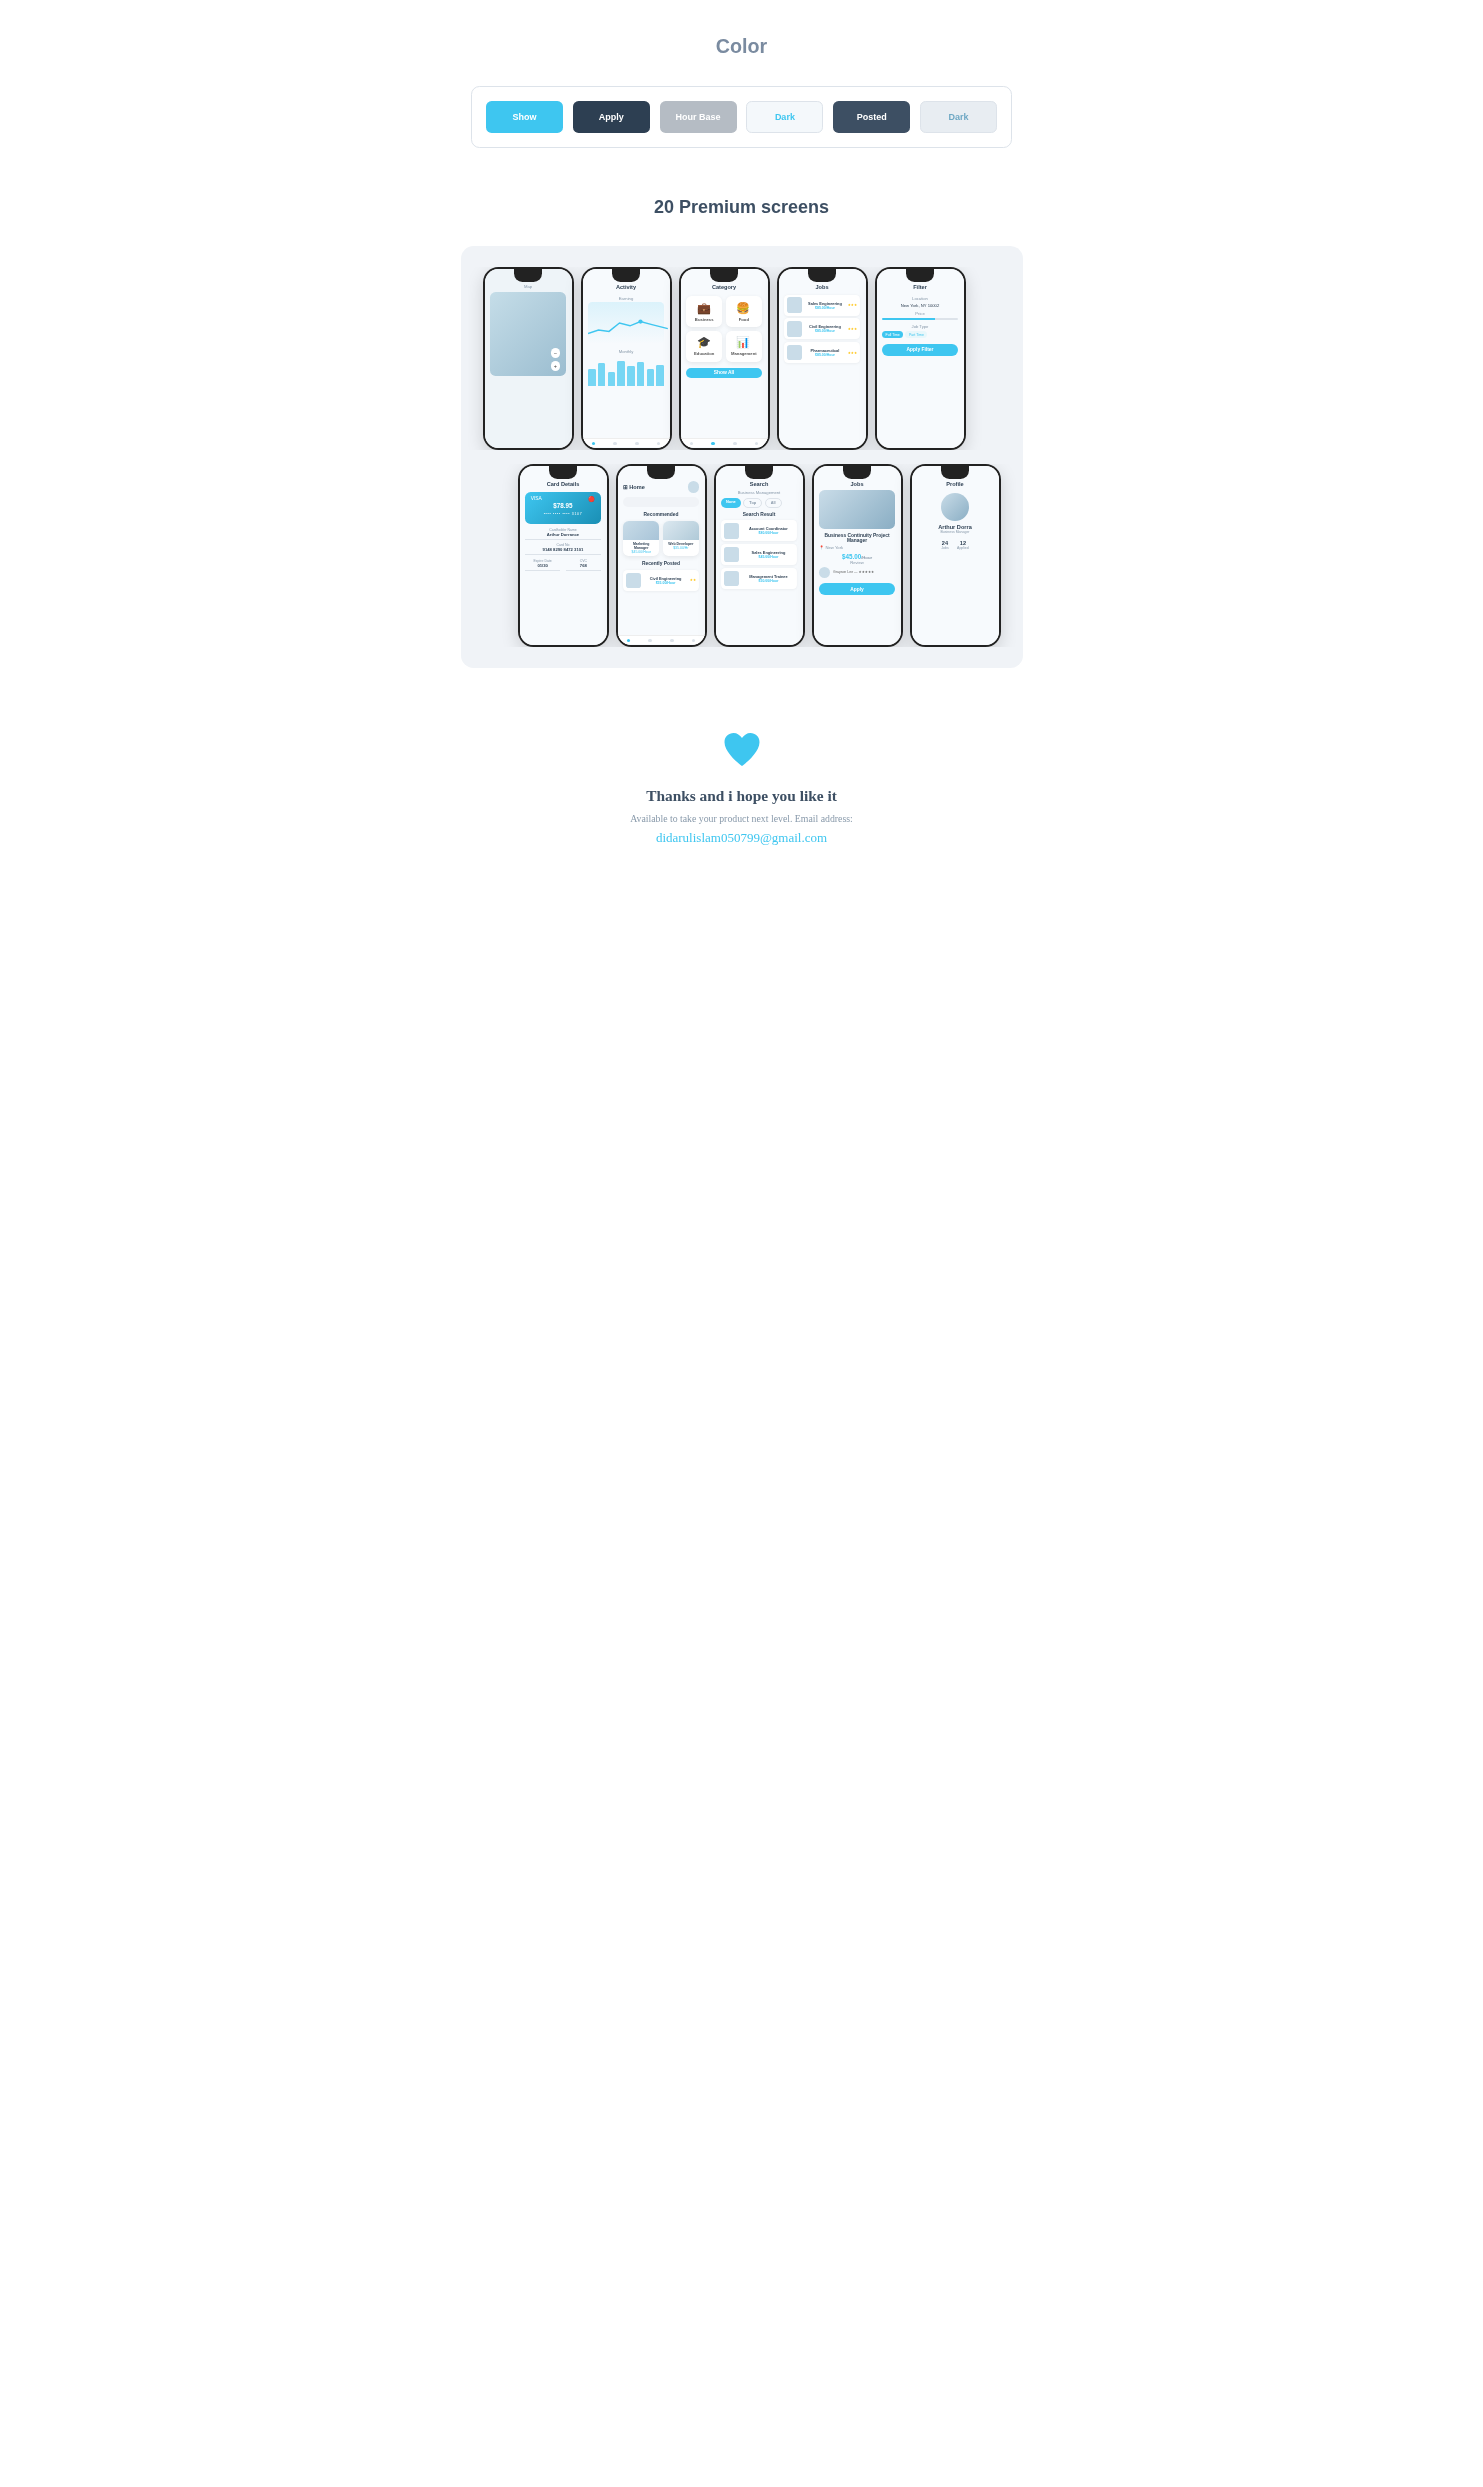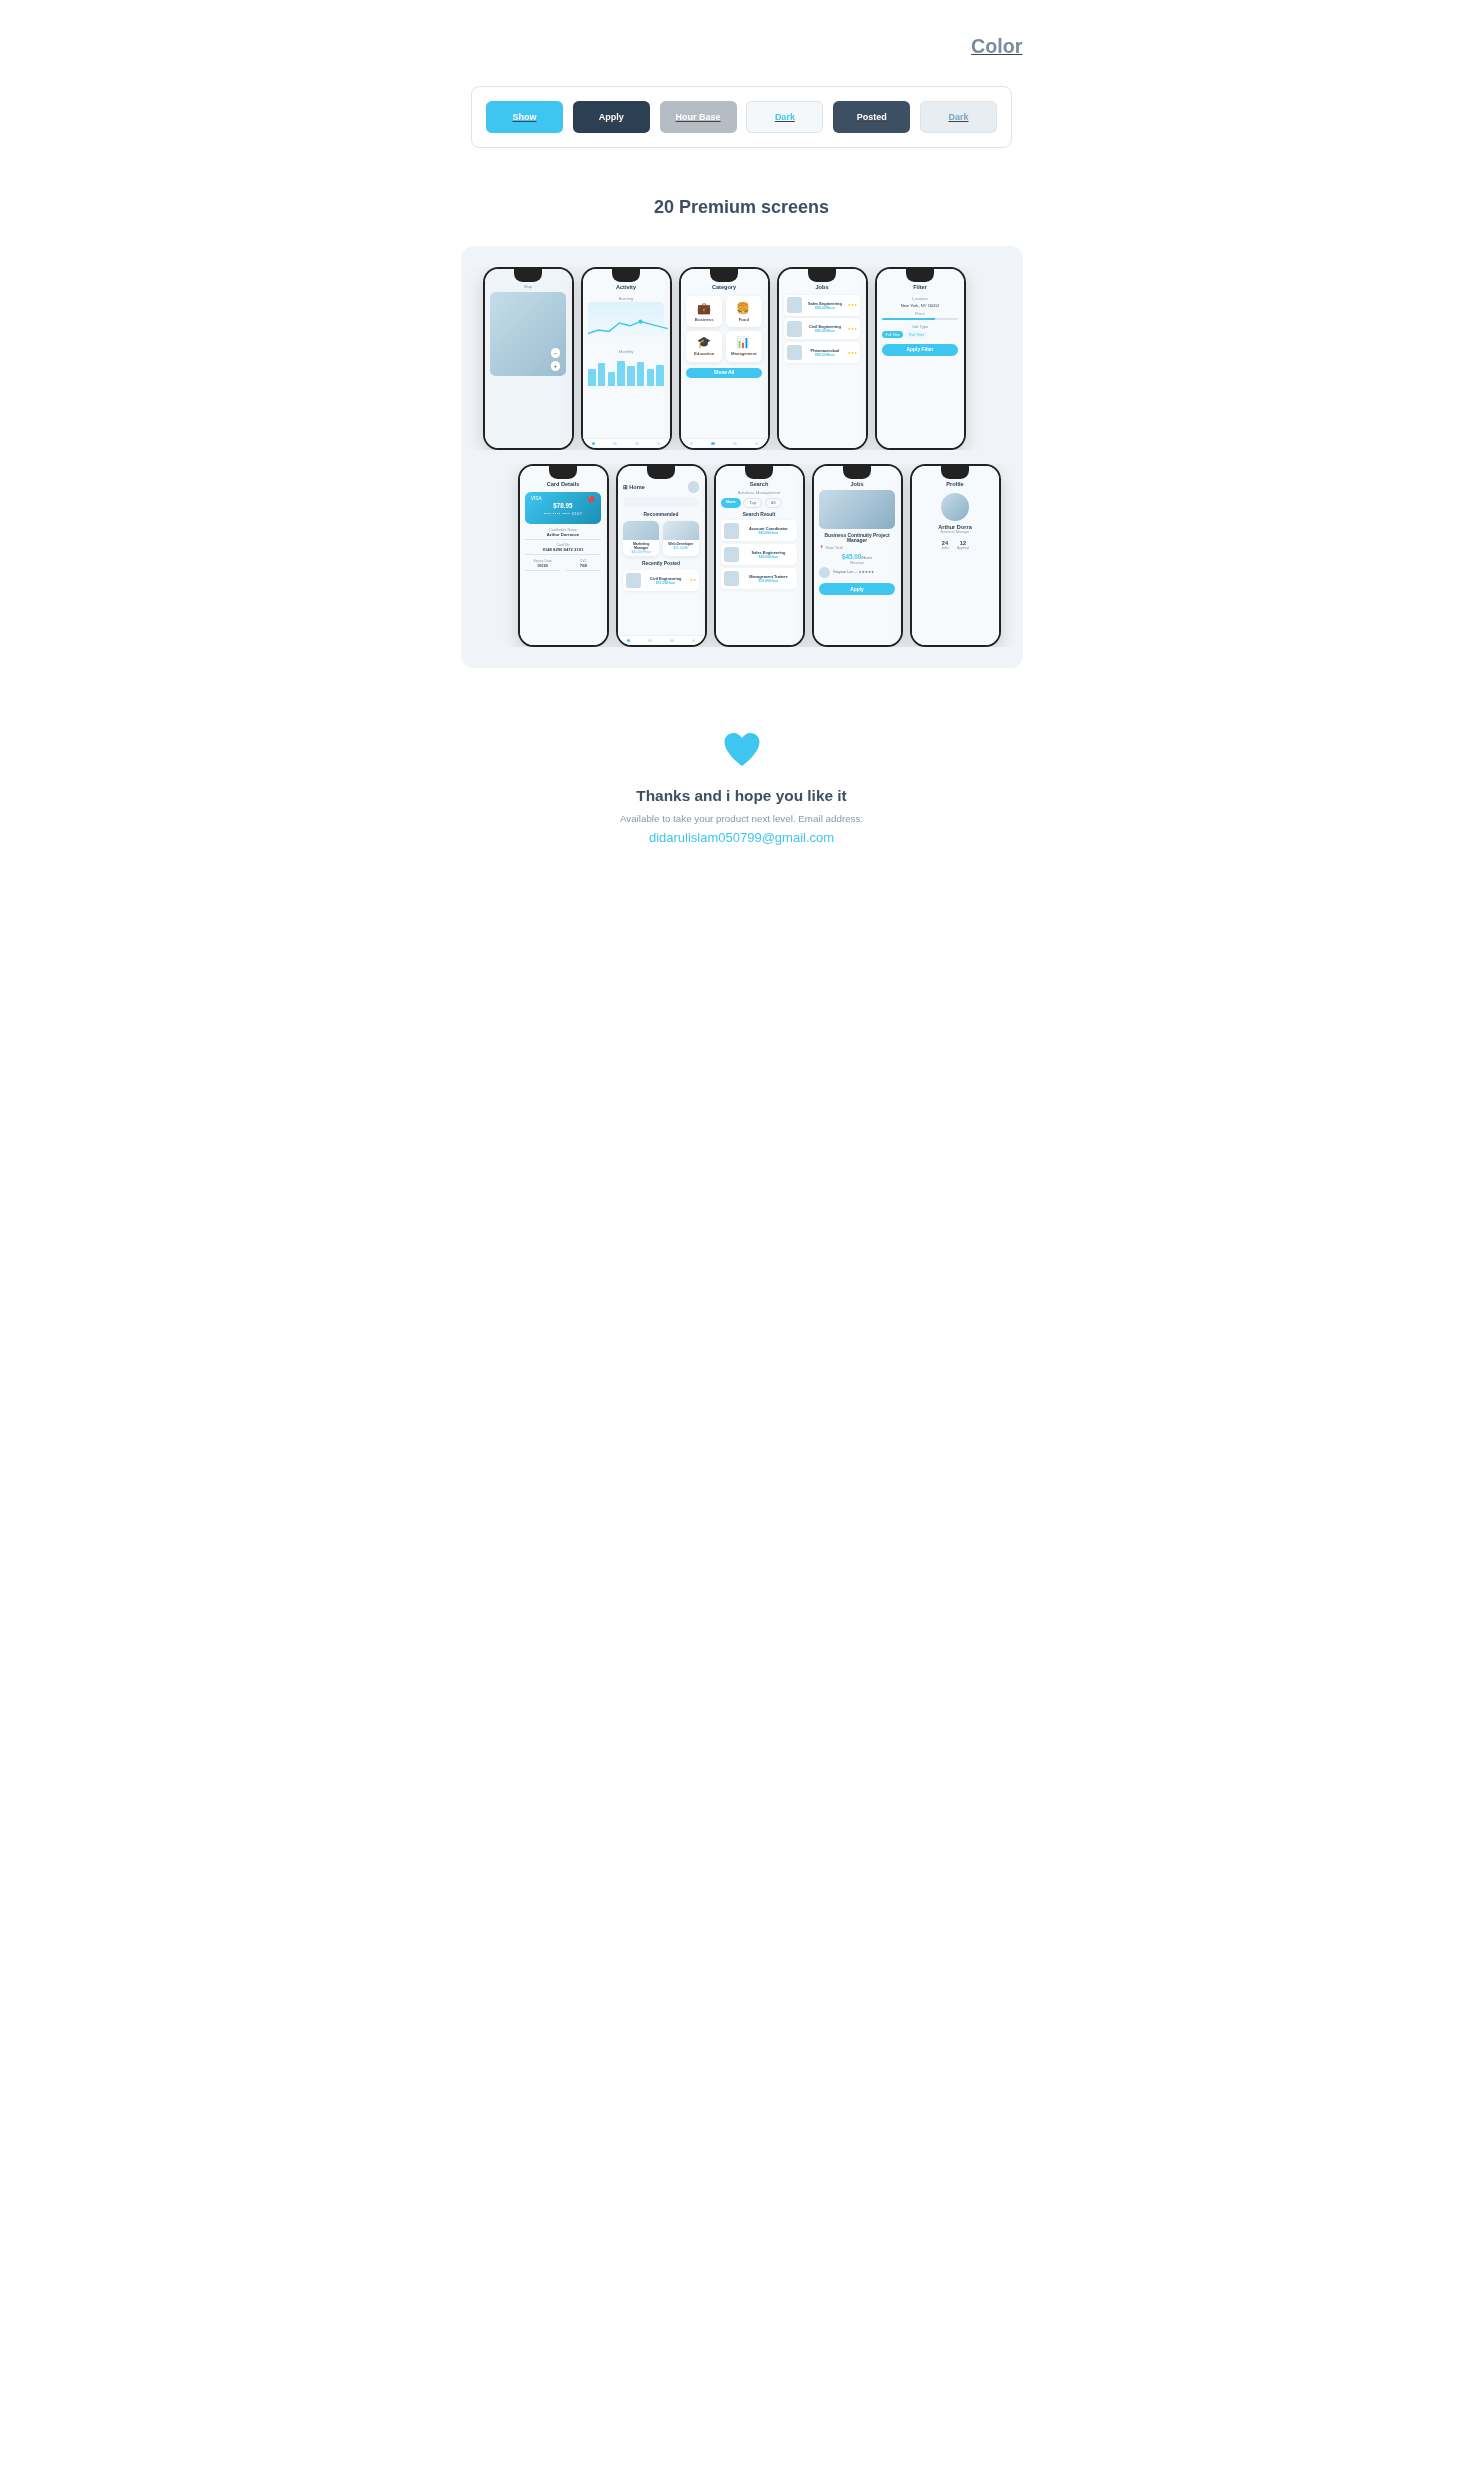--- a/index.html
+++ b/index.html
@@ -7,22 +7,21 @@
       font-family: -apple-system, BlinkMacSystemFont, 'Segoe UI', sans-serif;
       background: #ffffff;
       color: #444;
       max-width: 590px;
       margin: 0 auto;
     }
 
     
     .section-color {
       padding: 35px 14px 21px;
-      text-align: right;
-      text-decoration: underline;
+      text-align: center;
     }
     .section-title {
       font-size: 19.7px;
       font-weight: 600;
       color: #7a8ba0;
       margin-bottom: 28px;
     }
     .color-tree {
       position: relative;
       display: flex;
@@ -304,20 +303,21 @@
       border-radius: 50%;
       margin: 0 auto 3.5px;
     }
     .profile-name { font-size: 5.6px; font-weight: 700; color: #2d3f52; text-align: center; }
     .profile-sub { font-size: 3.5px; color: #8899aa; text-align: center; }
 
     
     .section-thanks {
       padding: 42px 14px 35px;
       text-align: center;
+      font-family: Liberation Serif, serif;
     }
     .heart-icon {
       width: 42px; height: 39px;
       margin: 0 auto 17px;
       color: #3ec6f0;
     }
     .thanks-title {
       font-size: 15.4px;
       font-weight: 700;
       color: #3d4f63;

